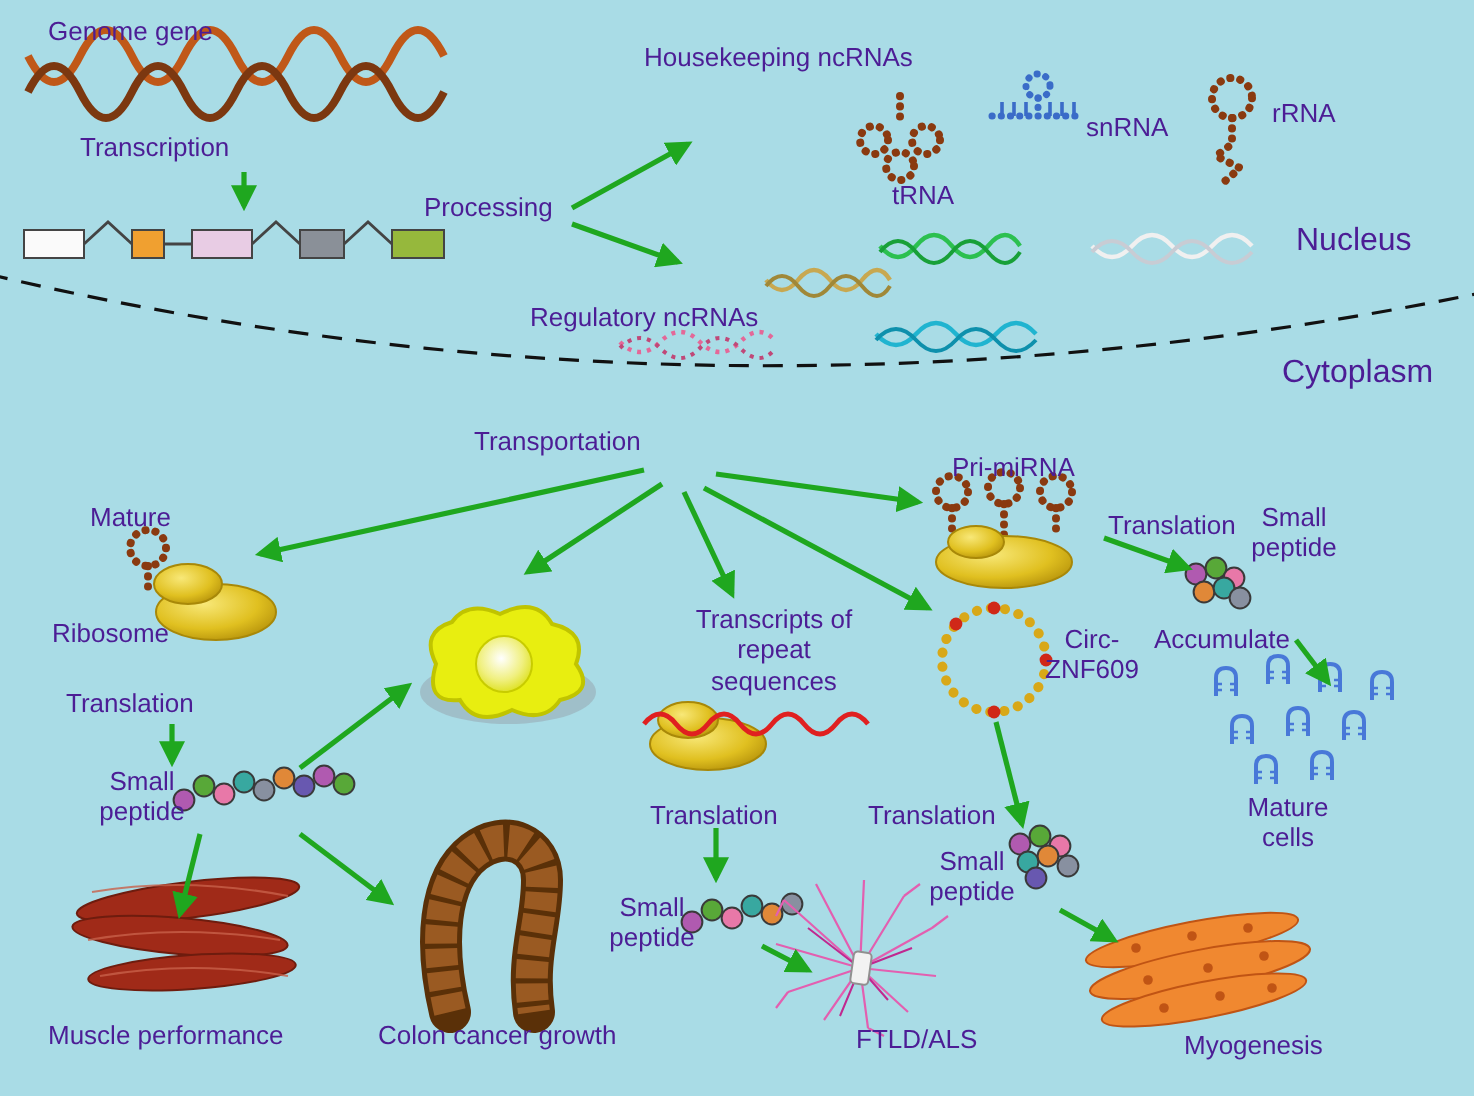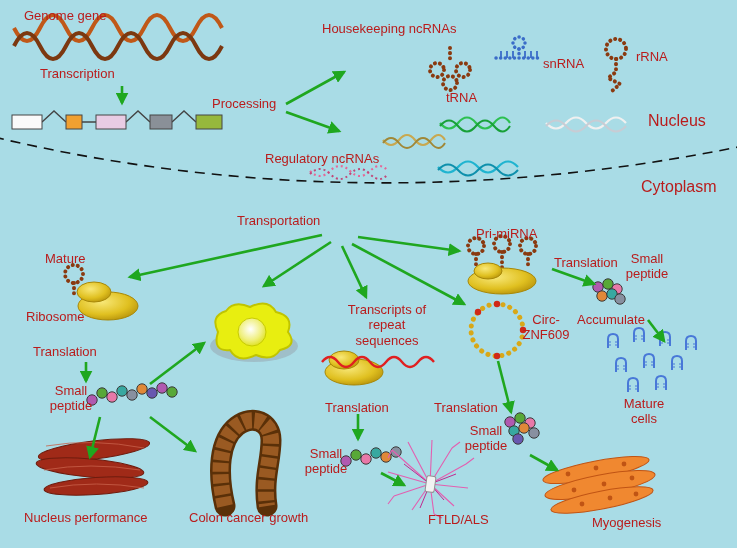--- a/index.html
+++ b/index.html
@@ -1,19 +1,19 @@
 <!DOCTYPE html>
 <html><head>
 <meta charset="utf-8">
 <style>
   html,body{margin:0;padding:0;background:#ffffff;}
   .figure{position:relative;width:737px;height:548px;background:#a9dce6;overflow:hidden;
           font-family:"Liberation Sans",sans-serif;}
   svg.art{position:absolute;left:0;top:0;}
-  .lbl{position:absolute;font-size:13px;color:#b91c1c;line-height:1.18;white-space:nowrap;}
+  .lbl{position:absolute;font-size:13px;color:#4c1d95;line-height:1.18;white-space:nowrap;}
   .wrap{white-space:normal;text-align:center;}
   .big{font-size:16px;}
   .italic{}
   .left{text-align:center;}
 </style>
 </head>
 <body>
 
 <div class="figure">
 
@@ -267,21 +267,21 @@
 <div class="lbl" style="left:636px;top:49px">rRNA</div>
 <div class="lbl big" style="left:648px;top:112px">Nucleus</div>
 <div class="lbl" style="left:265px;top:151px">Regulatory ncRNAs</div>
 <div class="lbl big" style="left:641px;top:178px">Cytoplasm</div>
 
 <div class="lbl" style="left:237px;top:213px">Transportation</div>
 <div class="lbl" style="left:45px;top:251px">Mature</div>
 <div class="lbl" style="left:26px;top:309px">Ribosome</div>
 <div class="lbl" style="left:33px;top:344px">Translation</div>
 <div class="lbl wrap" style="left:44px;top:383px;width:54px">Small peptide</div>
-<div class="lbl" style="left:24px;top:510px">Nucleus performance</div>
+<div class="lbl" style="left:24px;top:510px">Muscle performance</div>
 <div class="lbl" style="left:189px;top:510px">Colon cancer growth</div>
 
 <div class="lbl wrap" style="left:344px;top:302px;width:86px">Transcripts of repeat sequences</div>
 <div class="lbl" style="left:325px;top:400px">Translation</div>
 <div class="lbl wrap" style="left:299px;top:446px;width:54px">Small peptide</div>
 <div class="lbl italic" style="left:428px;top:512px">FTLD/ALS</div>
 
 <div class="lbl" style="left:476px;top:226px">Pri-miRNA</div>
 <div class="lbl" style="left:554px;top:255px">Translation</div>
 <div class="lbl wrap" style="left:620px;top:251px;width:54px">Small peptide</div>

